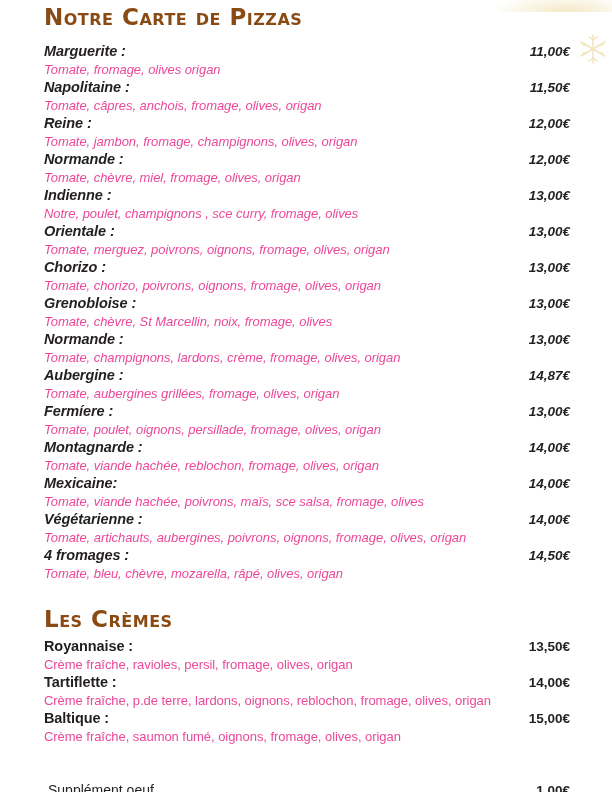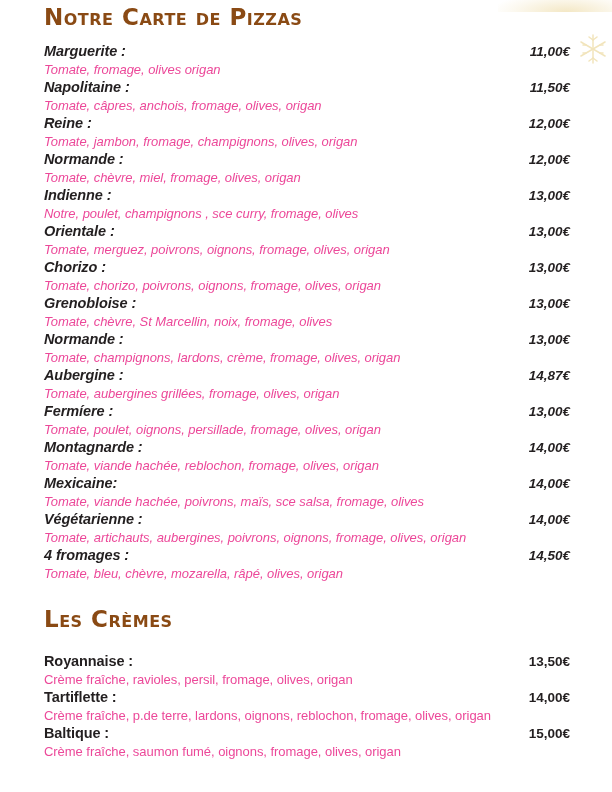--- a/index.html
+++ b/index.html
@@ -91,21 +91,21 @@
     font-size: 13px;
     font-weight: normal;
     color: #ec4899;
     line-height: 17px;
     letter-spacing: -0.05px;
     white-space: nowrap;
   }
 
   
   .list-pizzas { margin-top: 10px; font-style: italic; }
-  .list-cremes { margin-top: 18px; }
+  .list-cremes { margin-top: 3px; }
 
   
   .supplement {
     margin-top: 35px;
     padding: 0 42px 0 48px;
     display: flex;
     align-items: baseline;
     justify-content: space-between;
     line-height: 20px;
   }

